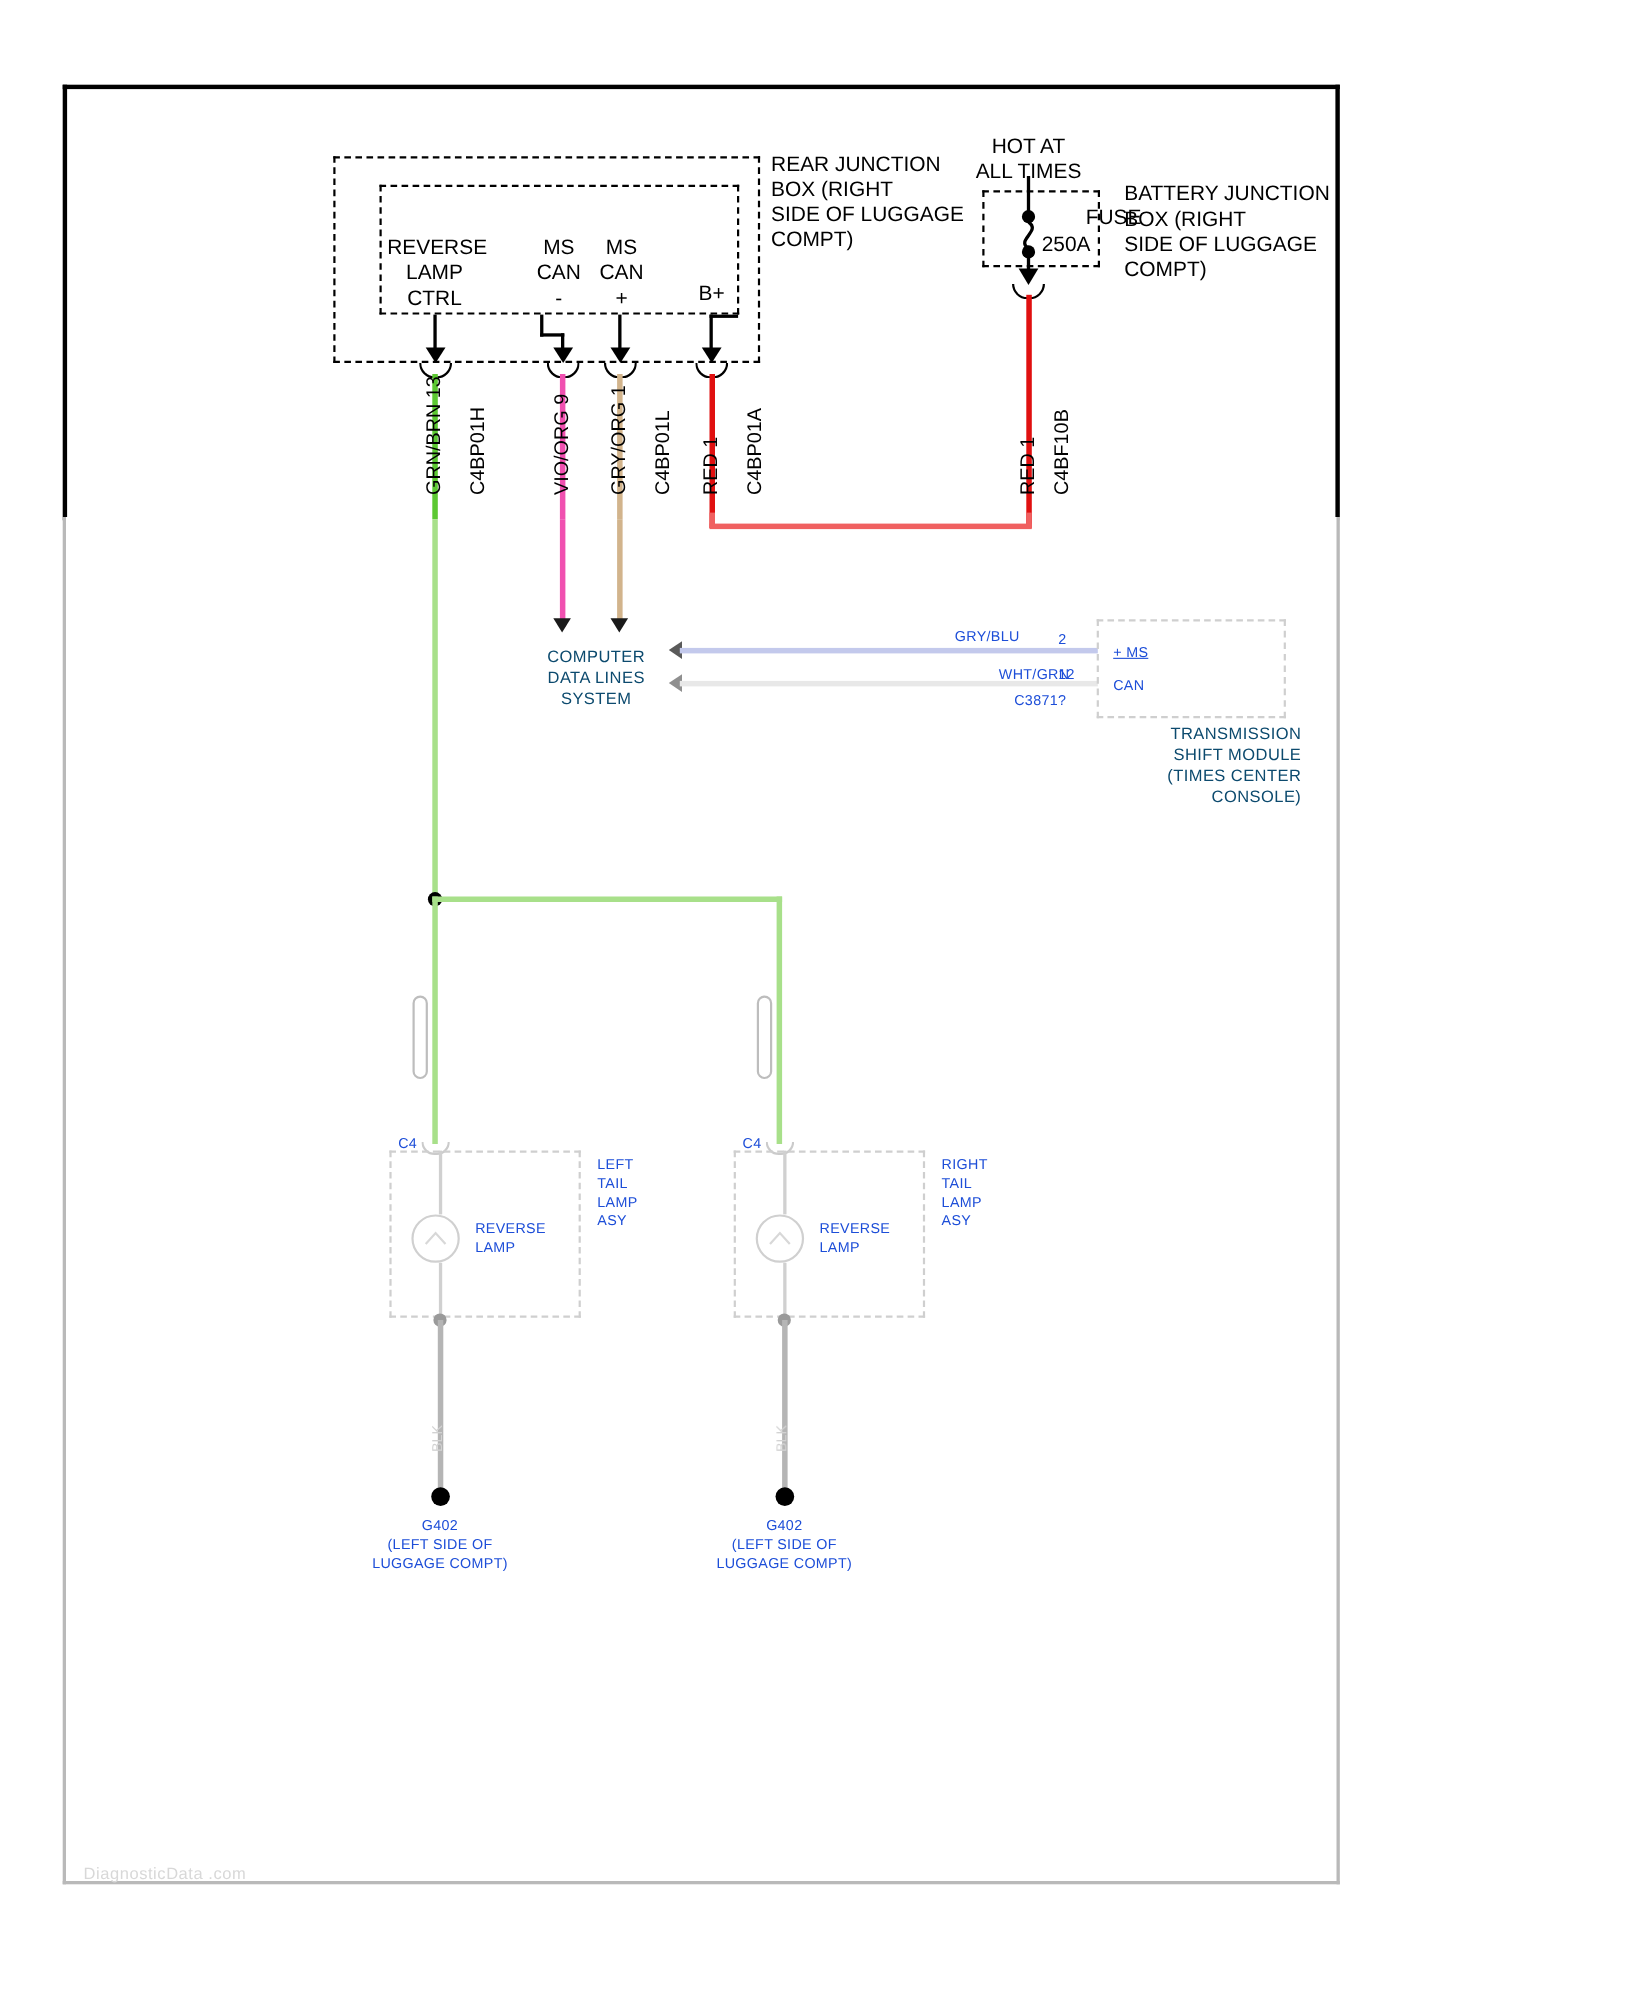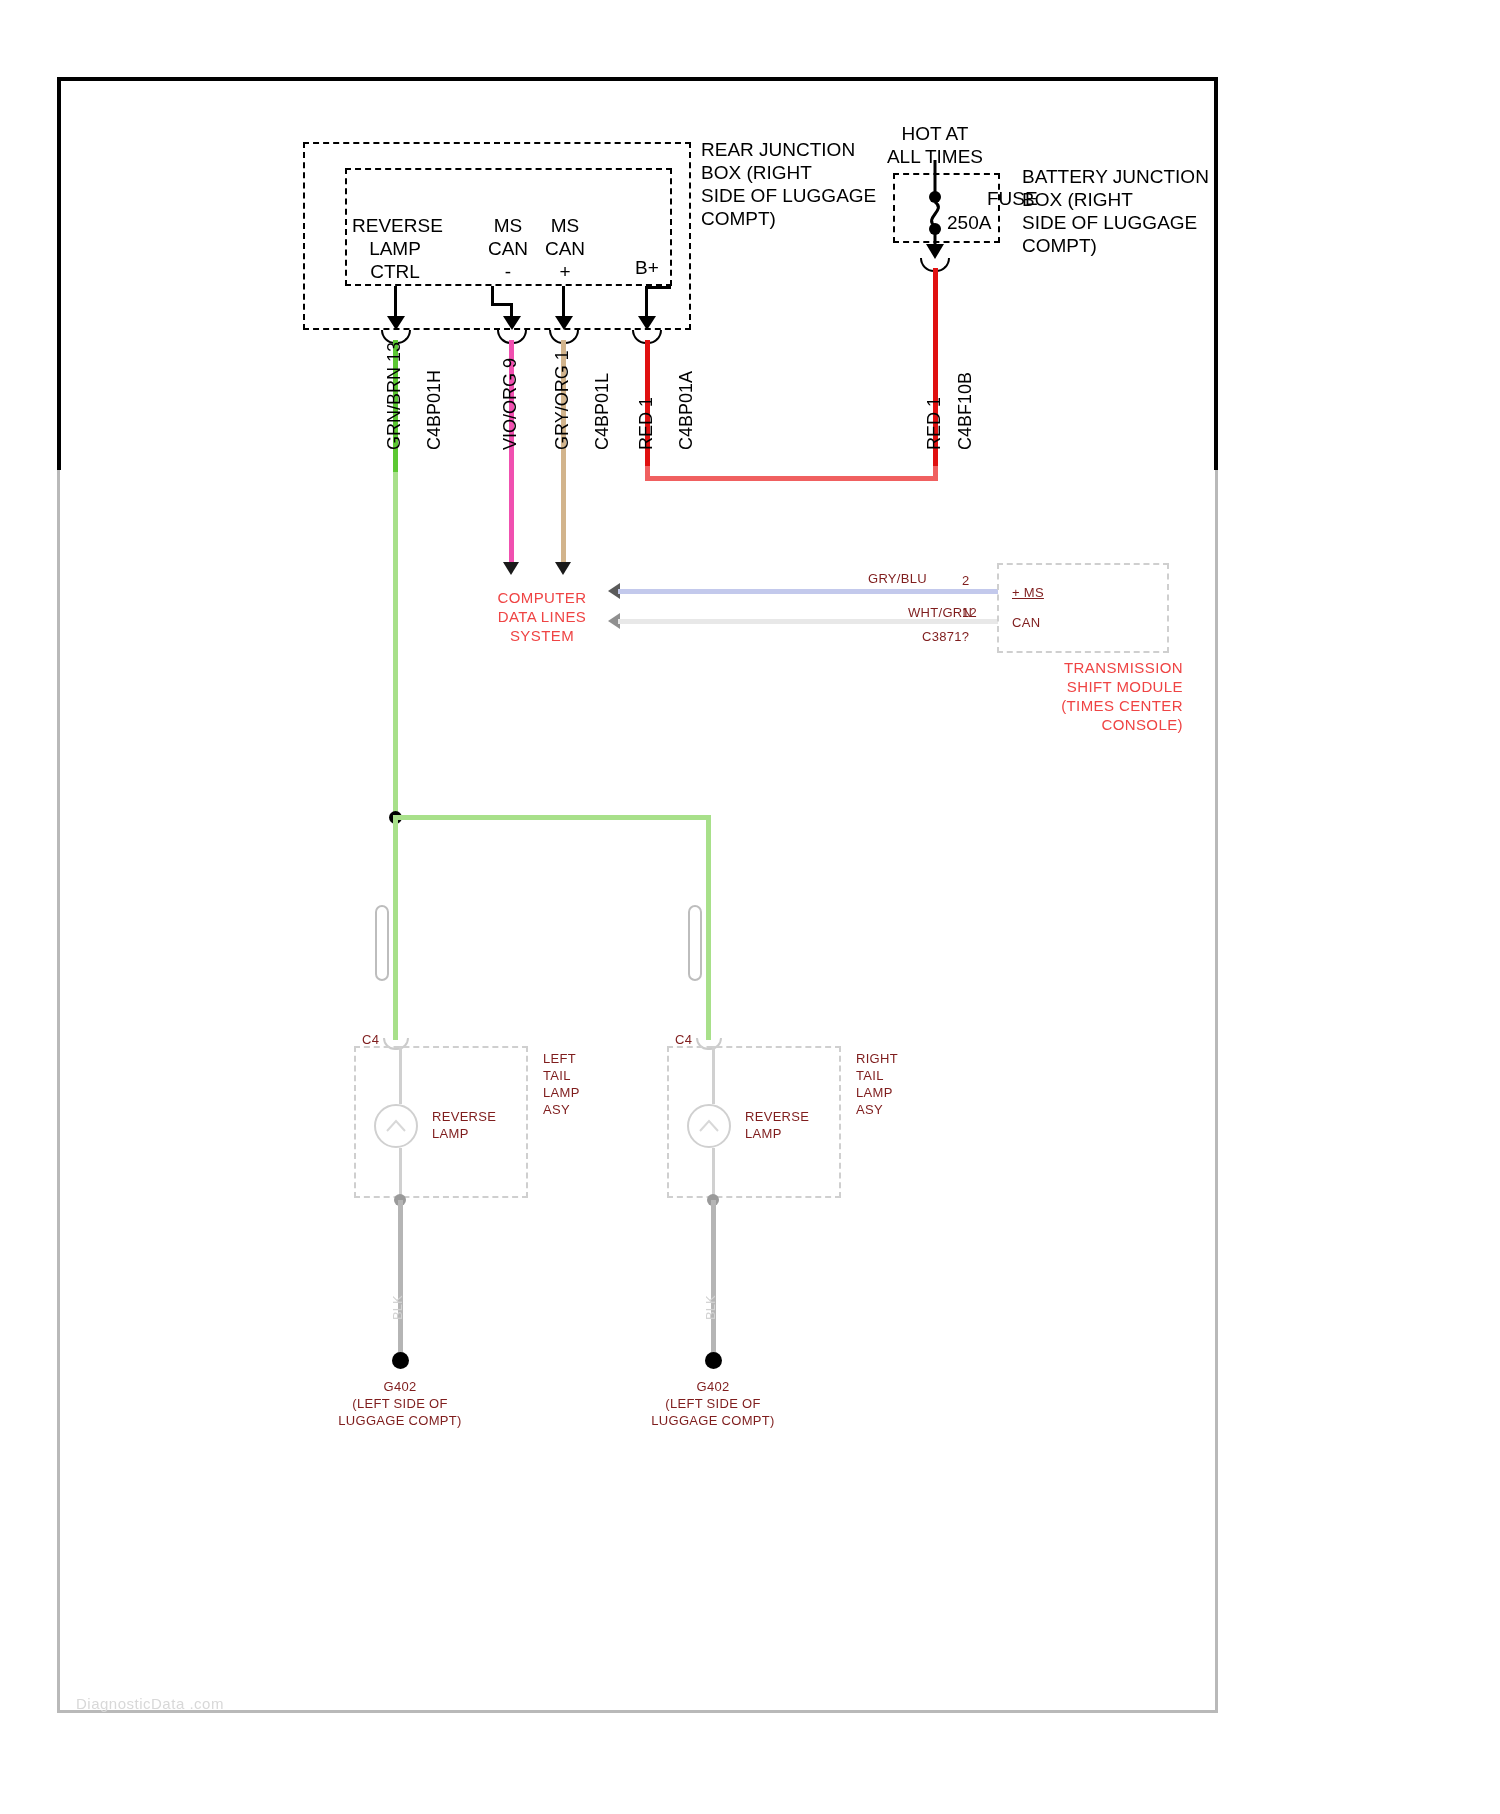--- a/index.html
+++ b/index.html
@@ -52,30 +52,30 @@
     font-size: 19px;
     line-height: 23px;
     color: #000;
     white-space: pre;
   }
   .txt-c { text-align: center; }
   .txt-faint {
     position: absolute;
     font-size: 15px;
     line-height: 19px;
-    color: #ef4444;
+    color: #0c4a6e;
     white-space: pre;
     letter-spacing: .4px;
     filter: blur(0.7px);
   }
   .txt-faint2 {
     position: absolute;
     font-size: 13px;
     line-height: 17px;
-    color: #7f1d1d;
+    color: #1d4ed8;
     white-space: pre;
     letter-spacing: .3px;
     filter: blur(0.7px);
   }
 
   
   .vlabel {
     position: absolute;
     font-size: 18px;
     color: #000;

